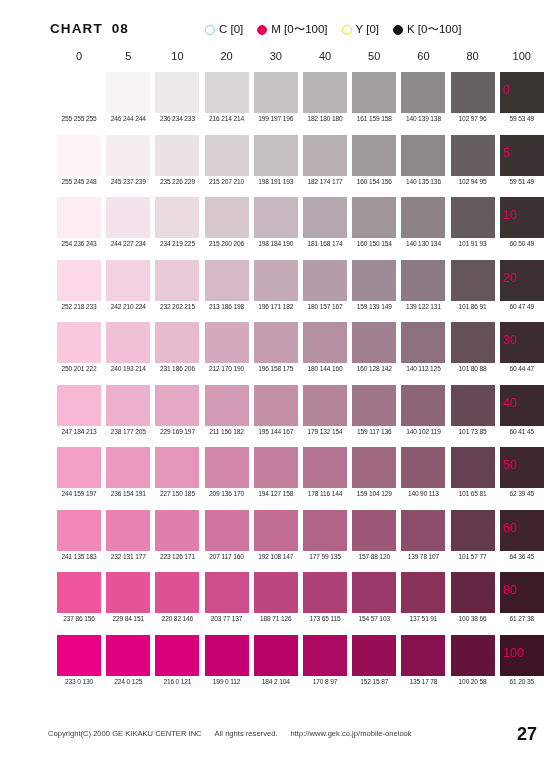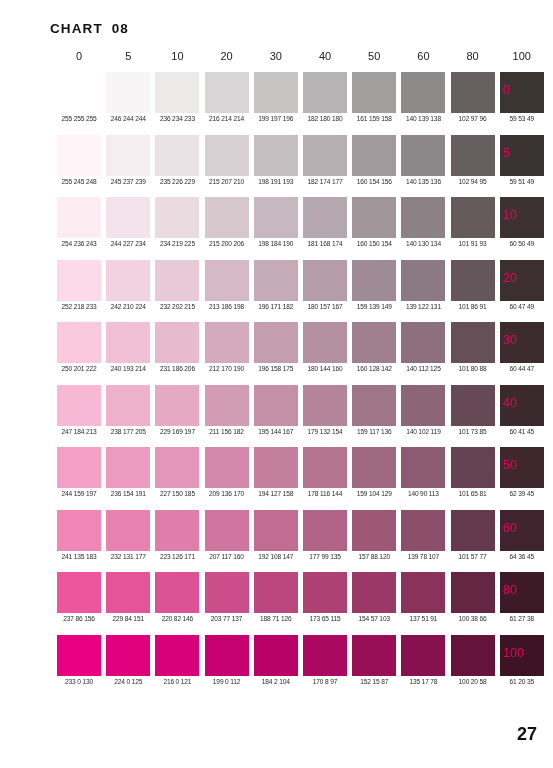--- a/index.html
+++ b/index.html
@@ -127,20 +127,38 @@
     color: #111;
   }
 </style>
 </head>
 <body>
 
 <div id="header">
   <div id="chart-title">
     <span>CHART</span><span class="num">08</span>
   </div>
+  <div id="legend">
+      <div class="legend-item">
+        <span class="legend-dot" style="background: rgb(255, 255, 255); border: 1.5px solid rgb(127, 212, 240);"></span>
+        <span class="legend-label">C [0]</span>
+      </div>
+      <div class="legend-item">
+        <span class="legend-dot" style="background: rgb(230, 0, 92); border: 1px solid rgb(230, 0, 92);"></span>
+        <span class="legend-label">M [0〜100]</span>
+      </div>
+      <div class="legend-item">
+        <span class="legend-dot" style="background: rgb(255, 255, 255); border: 1.5px solid rgb(242, 230, 0);"></span>
+        <span class="legend-label">Y [0]</span>
+      </div>
+      <div class="legend-item">
+        <span class="legend-dot" style="background: rgb(20, 20, 20); border: 1px solid rgb(20, 20, 20);"></span>
+        <span class="legend-label">K [0〜100]</span>
+      </div>
+    </div>
 </div>
 
 <div id="grid-area">
   <div id="col-headers">
       <div class="col-header" style="left: 57px;">0</div>
       <div class="col-header" style="left: 106.2px;">5</div>
       <div class="col-header" style="left: 155.4px;">10</div>
       <div class="col-header" style="left: 204.6px;">20</div>
       <div class="col-header" style="left: 253.8px;">30</div>
       <div class="col-header" style="left: 303px;">40</div>
@@ -377,14 +395,17 @@
         <div class="swatch" style="left: 450.6px; background: rgb(100, 20, 58);"></div>
         <div class="rgb-label" style="left: 444.6px;">100 20 58</div>
         <div class="swatch" style="left: 499.8px; background: rgb(61, 20, 35);"></div>
         <div class="rgb-label" style="left: 493.8px;">61 20 35</div>
         <div class="row-label" style="color: rgb(230, 0, 92);">100</div>
       </div>
     </div>
 </div>
 
 <div id="footer">
+  <div id="footer-text">
+    <span class="seg">Copyright(C) 2000 GE KIKAKU CENTER INC</span><span class="seg">All rights reserved.</span><span class="seg">http://www.gek.co.jp/mobile-onelook</span>
+  </div>
   <div id="page-number">27</div>
 </div>
 
 </body></html>

